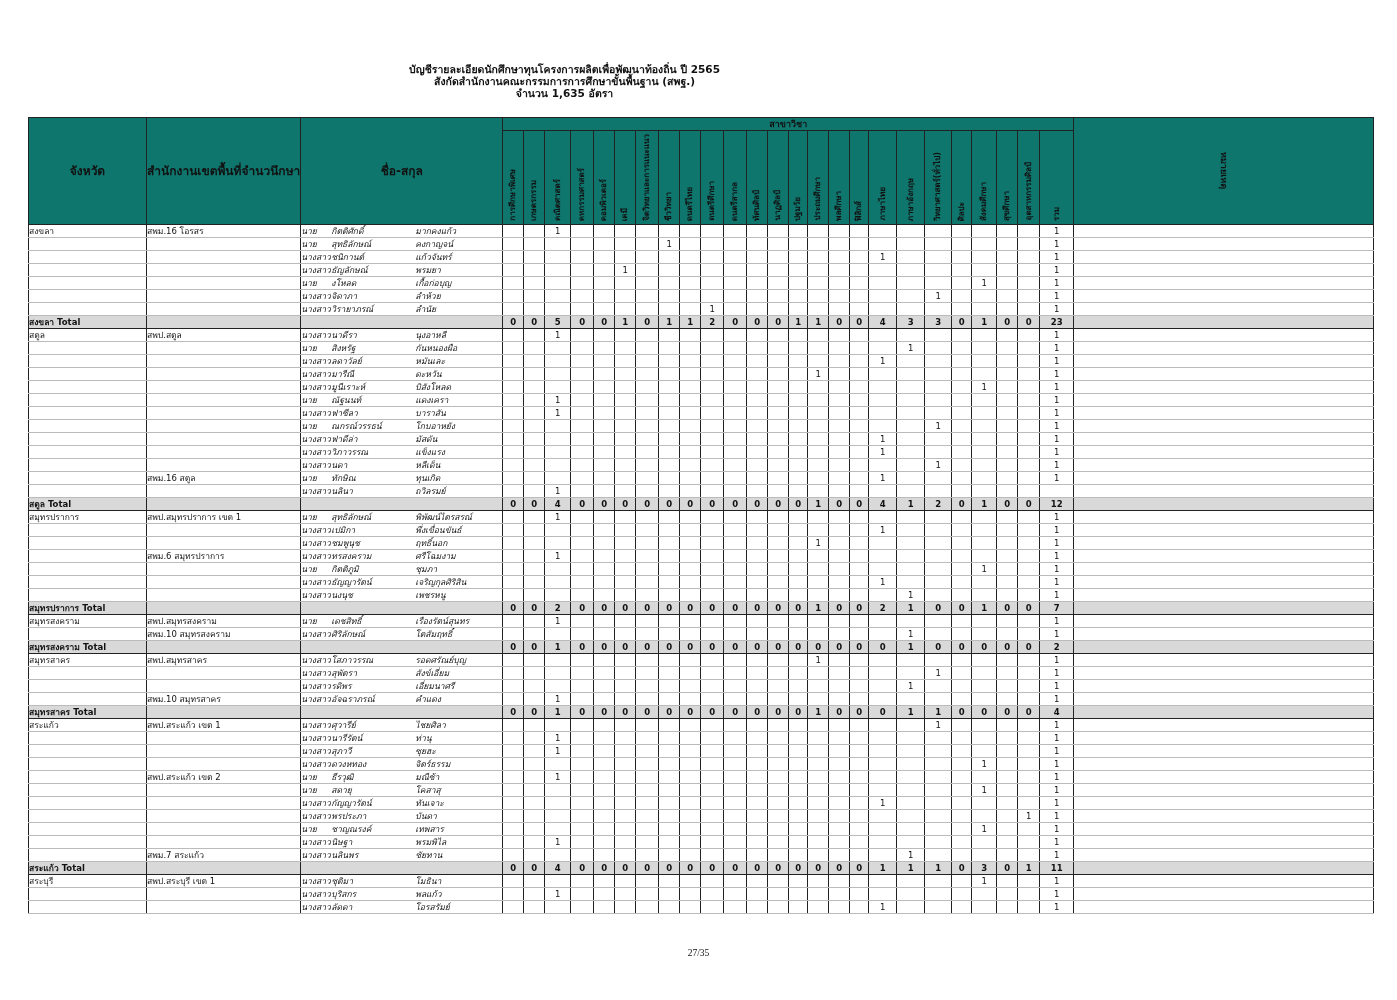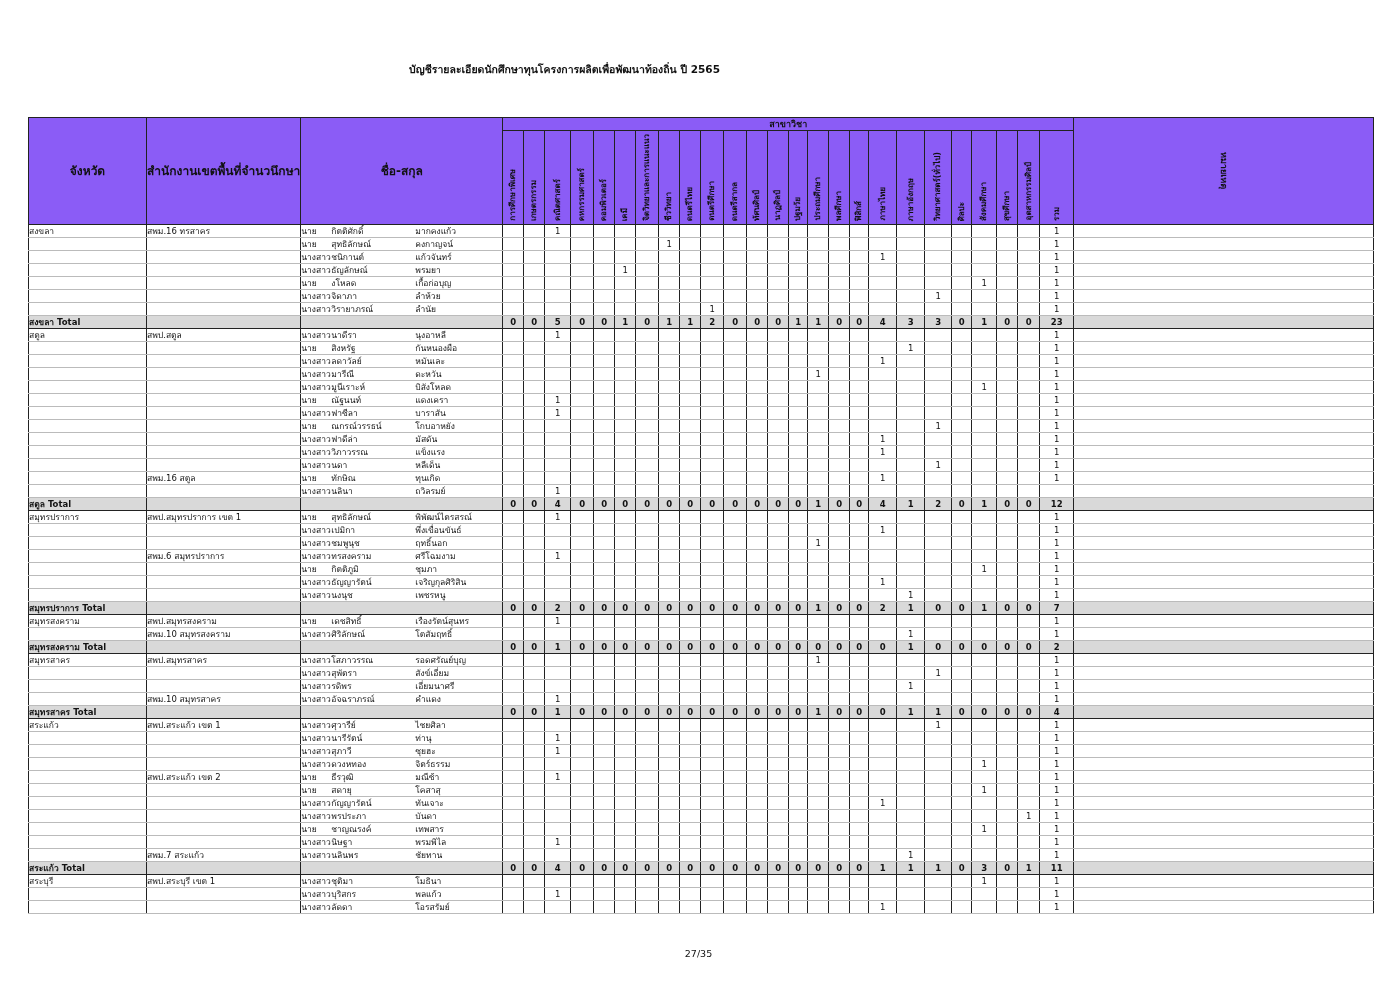--- a/index.html
+++ b/index.html
@@ -5,42 +5,44 @@
   html, body { margin:0; padding:0; background:#ffffff; }
   body { width:1397px; height:1000px; position:relative; overflow:hidden;
          font-family:"DejaVu Sans", sans-serif; color:#111; }
   .title { position:absolute; left:0; width:1129px; top:63px; text-align:center;
            font-weight:bold; font-size:10.5px; line-height:12px; }
   table.sheet { position:absolute; left:28px; top:117px; border-collapse:collapse;
                 table-layout:fixed; font-size:8.5px; }
   table.sheet td, table.sheet th { border:1px solid #222; padding:0; overflow:hidden;
                 white-space:nowrap; height:12px; line-height:12px; }
   table.sheet tr.data td { border-top:1px solid #bbb; border-bottom:1px solid #bbb; }
-  th { background:#8b5cf6; font-weight:bold; }
+  th { background:#0f766e; font-weight:bold; }
   th.hsub { height:116px; vertical-align:bottom; }
   th.hsub div { writing-mode:vertical-rl; transform:rotate(180deg); font-size:8px;
                 padding:3px 0; margin:0 auto; }
   th.hgroup { height:12px; text-align:center; font-size:9px; }
   th.hmain { font-size:12px; }
   th.hremark div { writing-mode:vertical-rl; margin:0 auto; font-size:9px; }
   td.num { text-align:center; }
   td.tot { text-align:center; }
-  td.name { padding-left:2px; }
+  td.name { padding-left:2px;font-style:italic; }
   td.prov, td.office { padding-left:2px; }
   tr.total td { background:#d9d9d9; font-weight:bold; border-top:1px solid #222; border-bottom:1px solid #222; }
   .nm { display:inline-block; }
   .nm .ti { display:inline-block; width:30px; }
   .nm .fn { display:inline-block; width:84px; }
-  .page { position:absolute; top:948px; left:0; width:1397px; text-align:center; font-size:9.5px; }
+  .page { position:absolute; top:948px; left:0; width:1397px; text-align:center; font-size:9.5px;font-family:Liberation Serif, serif; }
 </style>
 </head>
 <body>
 
 <div class="title">
   <div>บัญชีรายละเอียดนักศึกษาทุนโครงการผลิตเพื่อพัฒนาท้องถิ่น ปี 2565</div>
+  <div>สังกัดสำนักงานคณะกรรมการการศึกษาขั้นพื้นฐาน (สพฐ.)</div>
+  <div>จำนวน 1,635  อัตรา</div>
 </div>
 
 <table class="sheet">
   <colgroup id="cols">
       <col style="width: 118px;">
       <col style="width: 154px;">
       <col style="width: 202px;">
       <col style="width: 21px;">
       <col style="width: 21px;">
       <col style="width: 26px;">
@@ -152,21 +154,21 @@
           <div>อุตสาหกรรมศิลป์</div>
         </th>
         <th class="hsub">
           <div>รวม</div>
         </th>
       </tr>
     </thead>
   <tbody id="tbody">
       <tr class="data">
         <td class="prov">สงขลา</td>
-        <td class="office">สพม.16 ทรสาคร</td>
+        <td class="office">สพม.16 โอรสร</td>
         <td class="name"><span class="nm"><span class="ti">นาย</span><span class="fn">กิตติศักดิ์</span><span class="ln">มากคงแก้ว</span></span></td>
         <td class="num"></td>
         <td class="num"></td>
         <td class="num">1</td>
         <td class="num"></td>
         <td class="num"></td>
         <td class="num"></td>
         <td class="num"></td>
         <td class="num"></td>
         <td class="num"></td>

